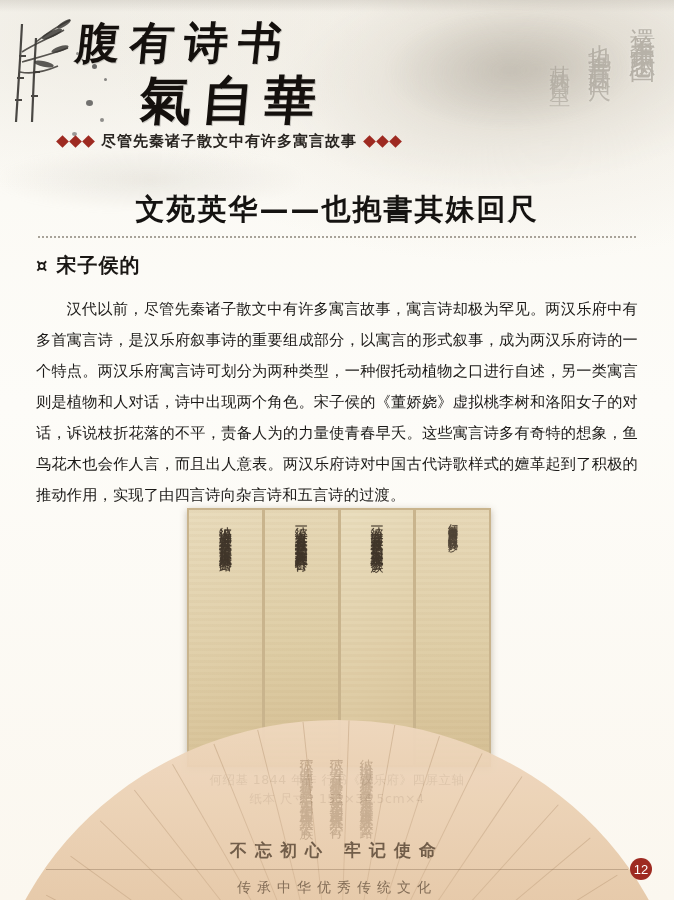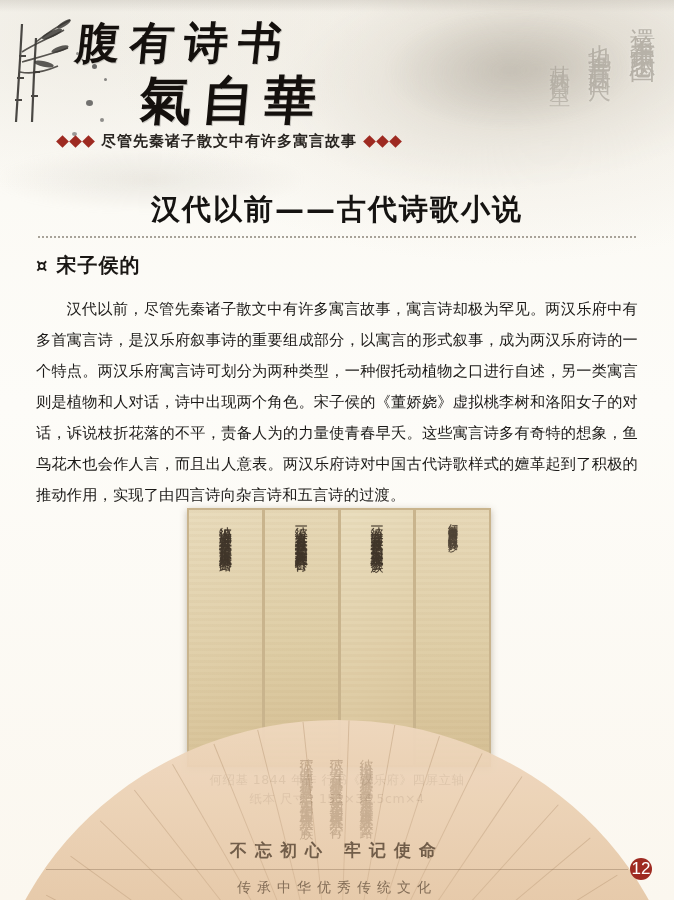--- a/index.html
+++ b/index.html
@@ -343,21 +343,21 @@
   }
   .page-num {
     position: absolute;
     bottom: 20px;
     right: 22px;
     width: 22px;
     height: 22px;
     border-radius: 50%;
     background: #9e2a21;
     color: #fff;
-    font-size: 17px;
+    font-size: 13px;
     font-family: "Liberation Sans", sans-serif;
     display: flex;
     align-items: center;
     justify-content: center;
   }
 </style>
 </head>
 <body>
 
 <div class="page">
@@ -412,21 +412,21 @@
       </span>
       <span class="sub-text">尽管先秦诸子散文中有许多寓言故事</span>
       <span class="diamonds">
         <span class="diamond"></span>
           <span class="diamond"></span>
           <span class="diamond"></span>
       </span>
     </div>
   </div>
 
-  <div class="section-title">汉代以前——古代诗歌小说</div>
+  <div class="section-title">文苑英华——也抱書其妹回尺</div>
   <div class="title-rule"></div>
 
   <div class="article">
     <div class="subhead">
       <span class="mark">¤</span>
       <span>宋子侯的</span>
     </div>
     <p class="body-text">汉代以前，尽管先秦诸子散文中有许多寓言故事，寓言诗却极为罕见。两汉乐府中有多首寓言诗，是汉乐府叙事诗的重要组成部分，以寓言的形式叙事，成为两汉乐府诗的一个特点。两汉乐府寓言诗可划分为两种类型，一种假托动植物之口进行自述，另一类寓言则是植物和人对话，诗中出现两个角色。宋子侯的《董娇娆》虚拟桃李树和洛阳女子的对话，诉说枝折花落的不平，责备人为的力量使青春早夭。这些寓言诗多有奇特的想象，鱼鸟花木也会作人言，而且出人意表。两汉乐府诗对中国古代诗歌样式的嬗革起到了积极的推动作用，实现了由四言诗向杂言诗和五言诗的过渡。</p>
   </div>
 

